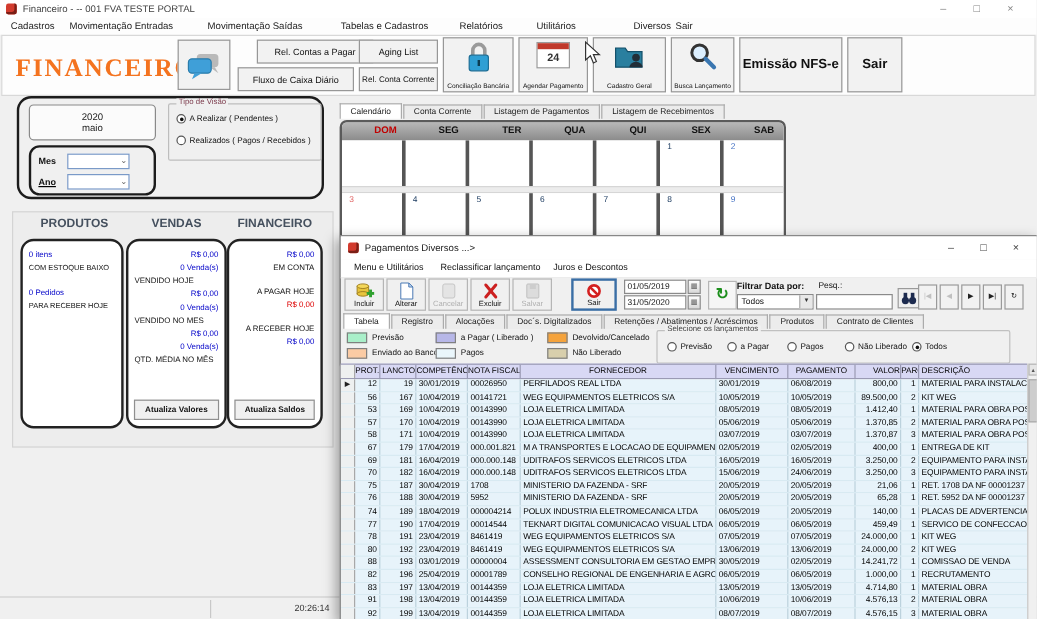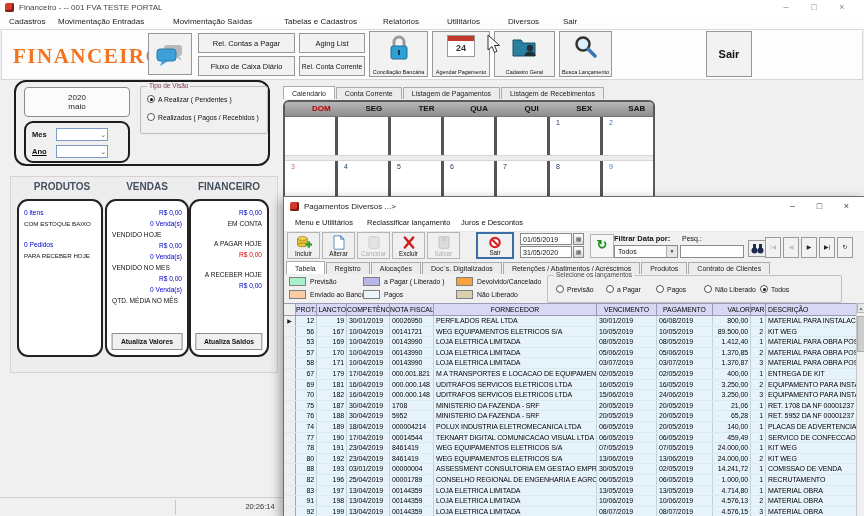--- a/index.html
+++ b/index.html
@@ -12,21 +12,21 @@
   .appicon{width:9px;height:9px;margin:0 5px 0 5px;background:#d23b2e;border-radius:2px;
            box-shadow:inset -2px -2px 0 #7a1f16;}
   .titletext{font-size:8px;color:#444;}
   .wctrls{position:absolute;right:8px;top:0;display:flex;}
   .wctrl{width:28px;height:15px;text-align:center;font-size:9px;line-height:14px;color:#888;}
   .menubar{left:0;top:15px;width:864px;height:14px;background:#fdfdfd;}
   .menu-item{position:absolute;top:1px;font-size:8px;color:#222;padding:1px 3px;}
   .menu-item:nth-child(1){left:6px}.menu-item:nth-child(2){left:55px}
   .menu-item:nth-child(3){left:170px}.menu-item:nth-child(4){left:281px}
   .menu-item:nth-child(5){left:380px}.menu-item:nth-child(6){left:444px}
-  .menu-item:nth-child(7){left:505px}.menu-item:nth-child(8){left:560px}
+  .menu-item:nth-child(7){left:525px}.menu-item:nth-child(8){left:560px}
   
   .toolband{left:1px;top:29px;width:860px;height:49px;background:#fdfdfd;border:1px solid #d8d8d8;}
   .brand{left:13px;top:44px;font-family:"Liberation Serif",serif;font-weight:bold;font-size:21px;
          letter-spacing:1.5px;color:#F4731F;}
   .tbtn{position:absolute;background:#f2f2f2;border:1px solid #979797;font-size:7.5px;color:#111;
         display:flex;align-items:center;justify-content:center;text-align:center;box-sizing:border-box;}
   .ibtn{position:absolute;background:#f2f2f2;border:1px solid #979797;box-sizing:border-box;
         display:flex;flex-direction:column;align-items:center;justify-content:space-between;padding:3px 1px 1px 1px;}
   .ibtn .ilabel{font-size:5.5px;color:#111;white-space:nowrap;}
   .bigbtn{font-weight:bold;font-size:11px;}
@@ -182,21 +182,21 @@
 
   <div class="ibtn" style="left:148px;top:33px;width:44px;height:42px;justify-content:center;">
     <svg width="30" height="24" viewBox="0 0 30 24">
       <rect x="9" y="2" width="18" height="11" rx="3" fill="#b9b9b9"></rect>
       <path d="M24 13 l3 5 -7 -5 z" fill="#b9b9b9"></path>
       <rect x="2" y="6" width="19" height="12" rx="3" fill="#3f9fd8" stroke="#2a7cab"></rect>
       <path d="M7 18 l-2 5 8 -5 z" fill="#3f9fd8"></path>
     </svg>
   </div>
 
-  <div class="tbtn" style="left:198px;top:33px;width:97px;height:20px;">Rel. Contas a Pagar</div>
+  <div class="tbtn" style="left:214px;top:33px;width:97px;height:20px;">Rel. Contas a Pagar</div>
   <div class="tbtn" style="left:198px;top:56px;width:97px;height:20px;">Fluxo de Caixa Diário</div>
   <div class="tbtn" style="left:299px;top:33px;width:66px;height:20px;">Aging List</div>
   <div class="tbtn" style="left:299px;top:56px;width:66px;height:20px;font-size:6.8px;">Rel. Conta Corrente</div>
 
   <div class="ibtn" style="left:369px;top:31px;width:59px;height:46px;">
     <svg width="24" height="26" viewBox="0 0 24 26">
       <path d="M7 11 v-4 a5 5 0 0 1 10 0 v4" fill="none" stroke="#9a9a9a" stroke-width="3"></path>
       <rect x="4" y="11" width="16" height="13" rx="2" fill="#2f9fd4" stroke="#1d6e96"></rect>
       <rect x="11" y="15" width="2" height="5" fill="#0b3c52"></rect>
     </svg>
@@ -218,20 +218,21 @@
   </div>
 
   <div class="ibtn" style="left:559px;top:31px;width:53px;height:46px;">
     <svg width="26" height="24" viewBox="0 0 26 24">
       <circle cx="10" cy="9" r="6.5" fill="#dcefff" stroke="#333" stroke-width="2.5"></circle>
       <line x1="15" y1="14" x2="22" y2="21" stroke="#3a76b0" stroke-width="3.5" stroke-linecap="round"></line>
     </svg>
     <span class="ilabel">Busca Lançamento</span>
   </div>
 
+  <div class="tbtn bigbtn" style="left:616px;top:31px;width:86px;height:46px;">Emissão NFS-e</div>
   <div class="tbtn bigbtn" style="left:706px;top:31px;width:46px;height:46px;">Sair</div>
 
   <div class="abs roundbox" style="left:14px;top:80px;width:256px;height:86px;">
     <div class="abs ymbtn">
       <span>2020</span>
       <span>maio</span>
     </div>
     <div class="abs mesano">
       <div class="cmbrow" style="left:6px;top:5px;">
         <span class="cmblabel">Mes</span>

